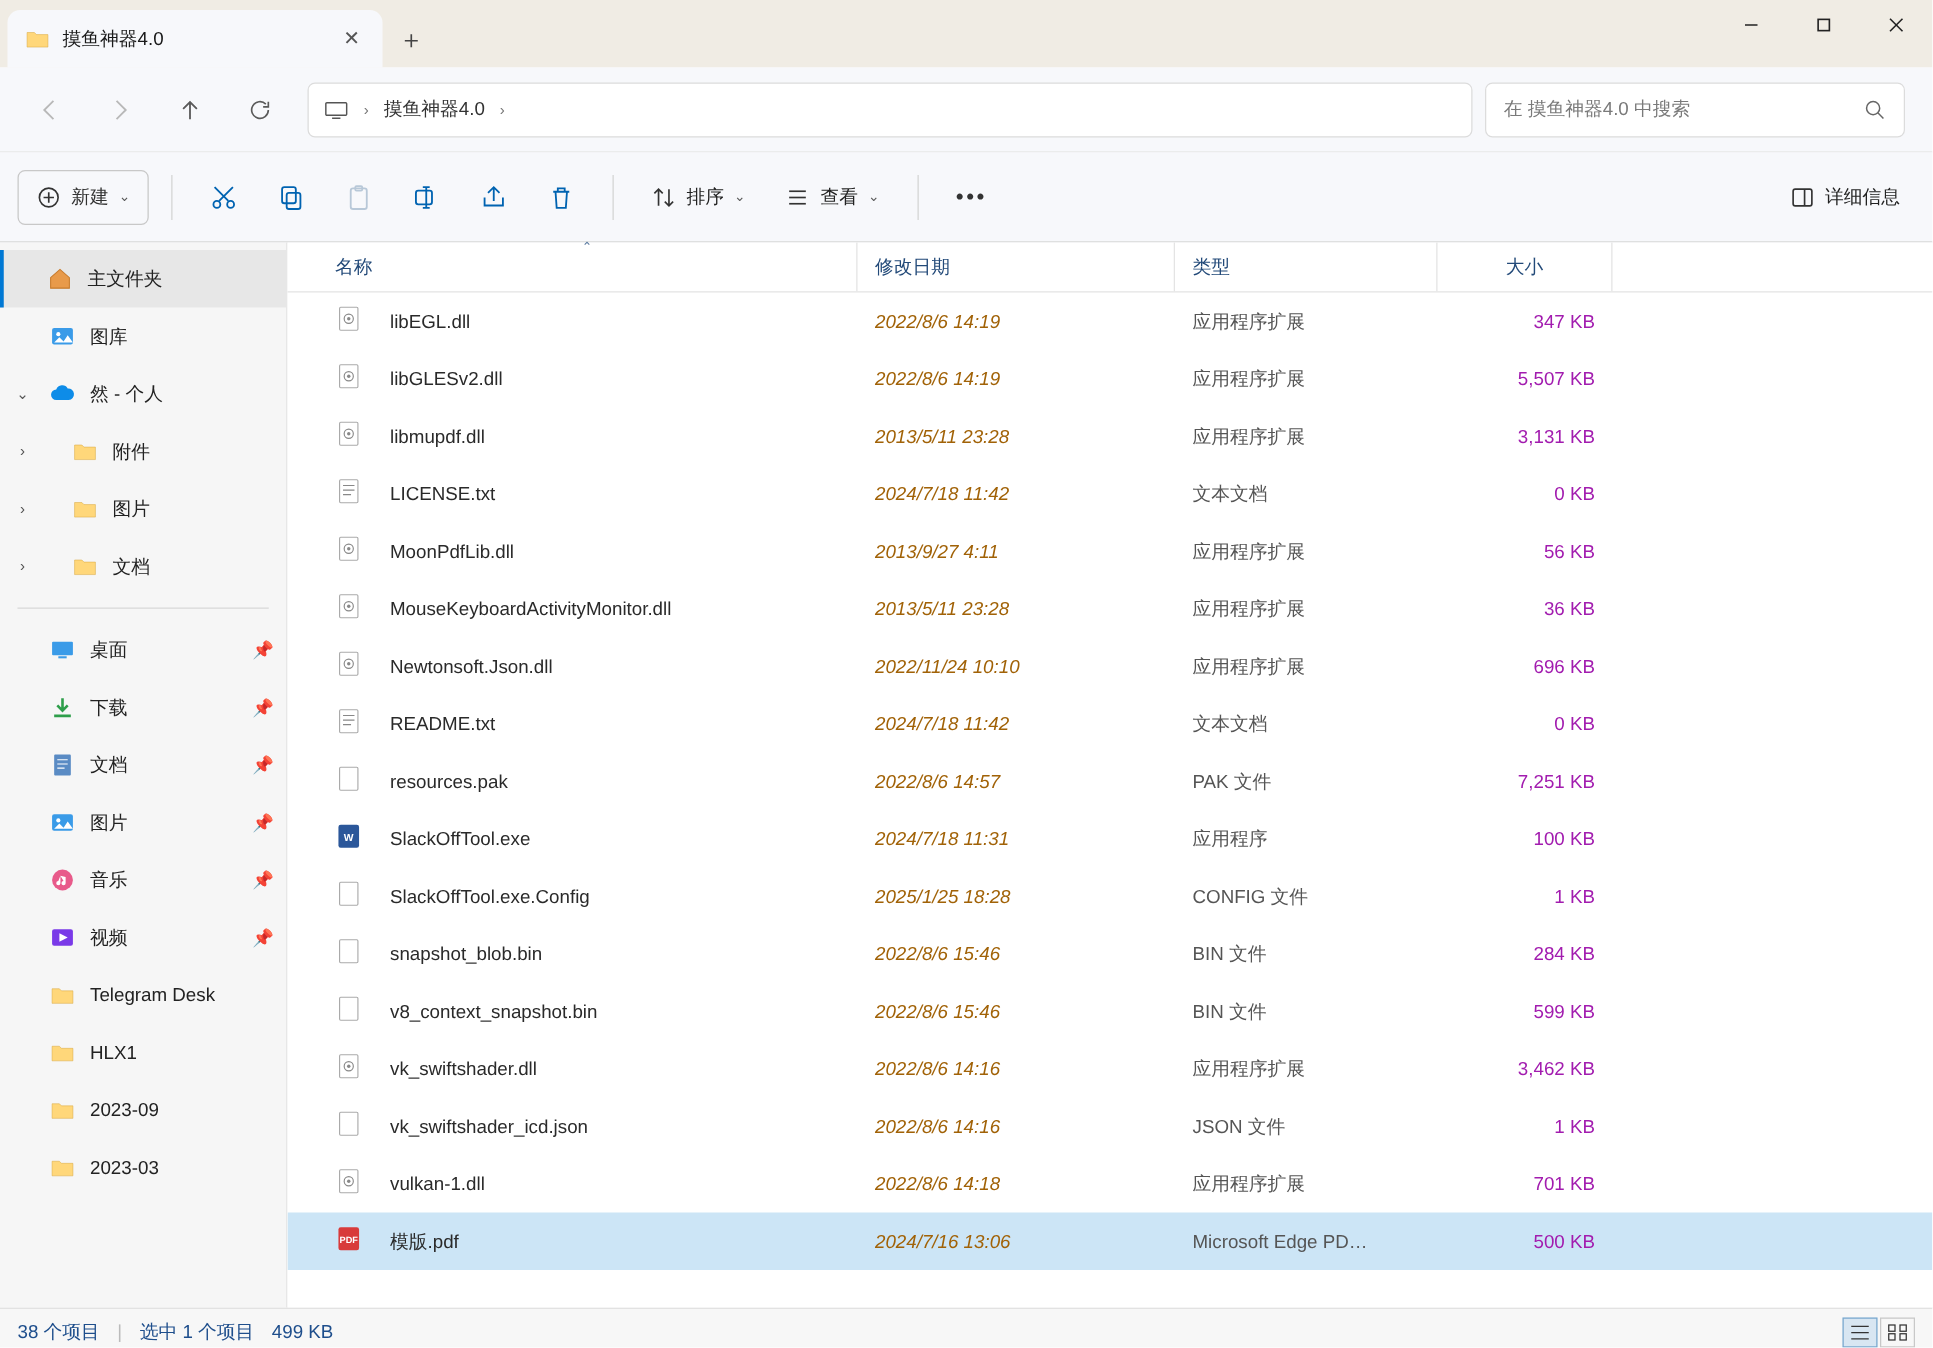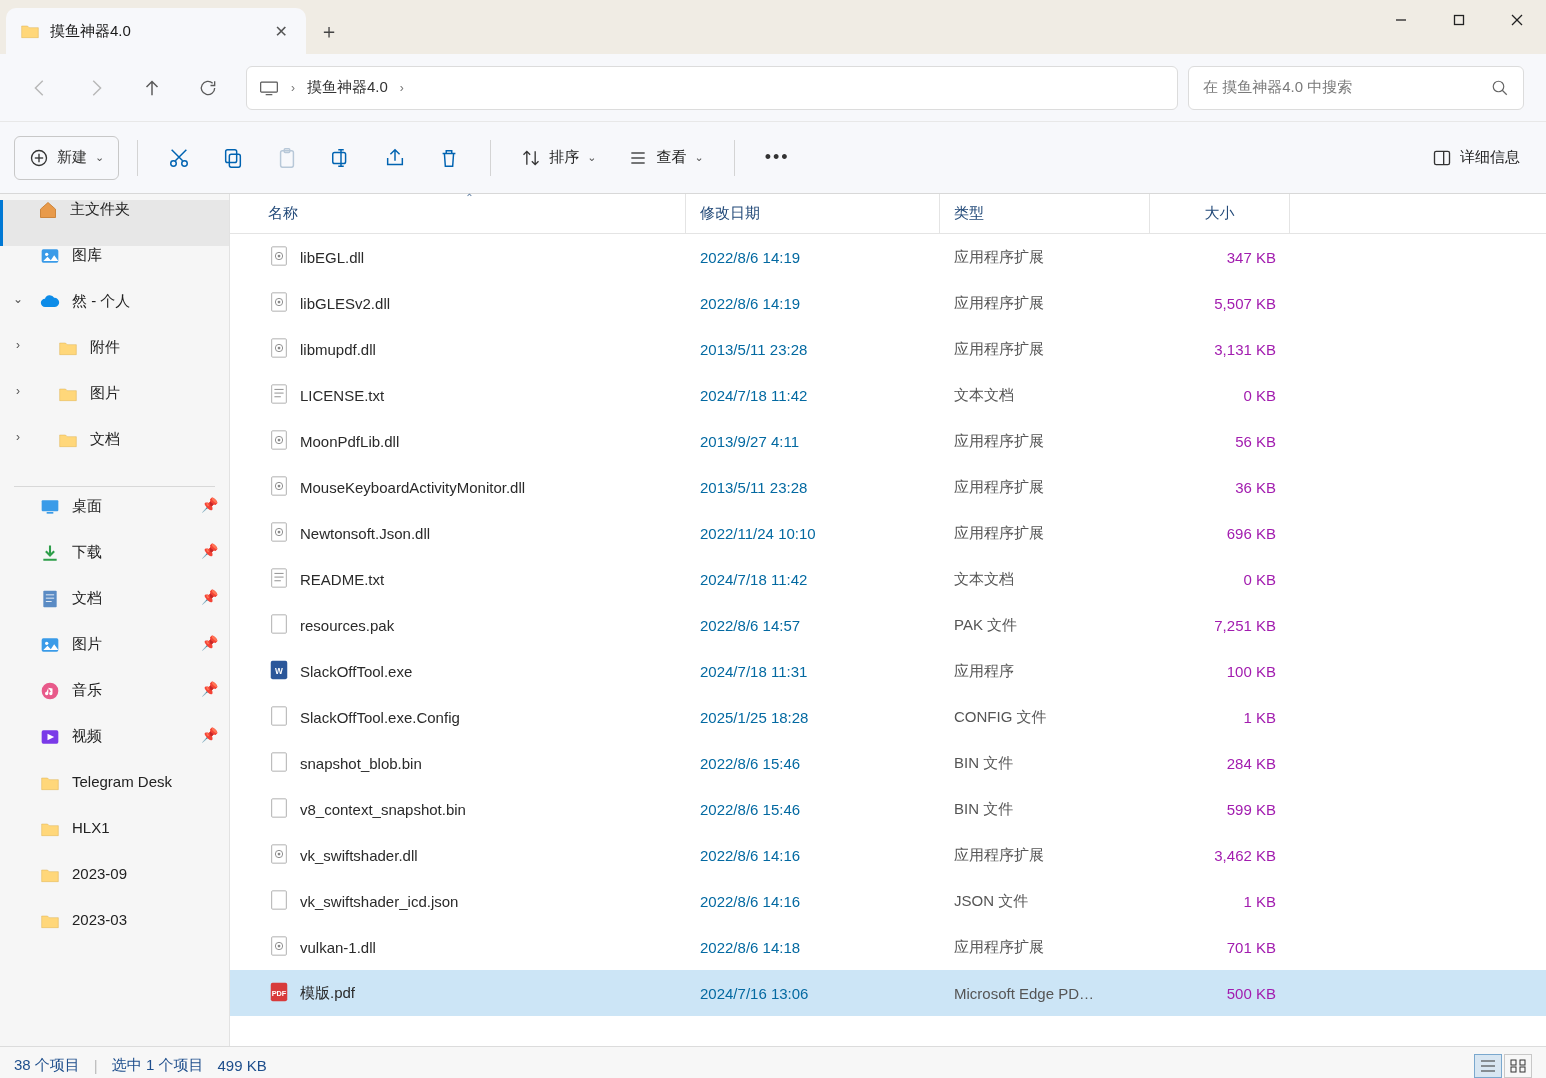--- a/index.html
+++ b/index.html
@@ -27,21 +27,21 @@
 .tbtn.new { border: 1px solid #c8c8c8; padding: 0 14px; color: #333; }
 .tbtn svg, .navbtn svg { stroke: currentColor; fill: none; stroke-width: 1.6; }
 .tsep { width: 1px; height: 36px; background: #d4d4d4; margin: 0 10px; }
 .tbtn.txt { color: #222; gap: 8px; }
 .tbtn .chev { font-size: 11px; color: #555; }
 .spacer { flex: 1; }
 
 .body { display: flex; height: calc(100% - 54px - 68px - 72px - 32px); }
 .sidebar { width: 230px; background: #f6f6f6; border-right: 1px solid #e2e2e2; overflow-y: auto; padding-top: 6px; position: relative; }
 .sidebar::-webkit-scrollbar { width: 14px; }
-.navitem { height: 46px; display: flex; align-items: flex-start; padding: 0 10px 0 38px; gap: 12px; color: #222; position: relative; }
+.navitem { height: 46px; display: flex; align-items: center; padding: 0 10px 0 38px; gap: 12px; color: #222; position: relative; }
 .navitem.toplevel { padding-left: 40px; }
 .navitem.active { background: #e7e7e7; border-left: 3px solid #0078d4; padding-left: 35px; }
 .navitem .exp { position: absolute; left: 10px; font-size: 12px; color: #555; width: 16px; text-align: center; }
 .navitem.lvl2 { padding-left: 58px; }
 .navitem .pin { margin-left: auto; color: #888; font-size: 14px; }
 .navsep { height: 1px; background: #d8d8d8; margin: 10px 14px; }
 .icon-sm { width: 20px; height: 20px; flex-shrink: 0; }
 
 .listarea { flex: 1; display: flex; flex-direction: column; background: #fff; position: relative; }
 .colheaders { height: 40px; display: flex; align-items: center; border-bottom: 1px solid #e4e4e4; color: #234a79; font-size: 15px; padding-left: 24px; position: relative; }
@@ -51,22 +51,22 @@
 .col-type { width: 210px; }
 .col-size { width: 140px; justify-content: center; }
 .sortind { position: absolute; top: -2px; left: 50%; transform: translateX(-50%); font-size: 10px; color: #5a7aa0; }
 
 .filelist { flex: 1; overflow-y: auto; }
 .filelist::-webkit-scrollbar { width: 18px; }
 .filelist::-webkit-scrollbar-track { background: #f0f0f0; }
 .filelist::-webkit-scrollbar-thumb { background: #c2c2c2; border-radius: 2px; }
 .row { height: 46px; display: flex; align-items: center; padding-left: 24px; color: #2a2a2a; }
 .row.selected { background: #cce5f6; }
-.row .rname { width: 432px; display: flex; align-items: center; gap: 10px; padding: 0 14px; }
-.row .rdate { width: 254px; padding: 0 14px; color: #0369a1; }
+.row .rname { width: 432px; display: flex; align-items: center; gap: 22px; padding: 0 14px; }
+.row .rdate { width: 254px; padding: 0 14px; color: #a16207; font-style: italic; }
 .row .rtype { width: 210px; padding: 0 14px; color: #555; white-space: nowrap; overflow: hidden; text-overflow: ellipsis; }
 .row .rsize { width: 140px; padding: 0 14px; text-align: right; color: #a21caf; }
 .ficon { width: 22px; height: 22px; flex-shrink: 0; }
 
 .statusbar { height: 38px; background: #f7f7f7; border-top: 1px solid #dcdcdc; display: flex; align-items: center; padding: 0 14px; gap: 14px; color: #1e4e8c; font-size: 15px; }
 .statusbar .ssep { color: #bbb; }
 .statusbar .viewbtns { margin-left: auto; display: flex; gap: 2px; }
 .viewbtn { width: 28px; height: 24px; border: 1px solid #c8c8c8; display: flex; align-items: center; justify-content: center; }
 .viewbtn.active { background: #d8e6f2; border-color: #7aa8ce; }
 

